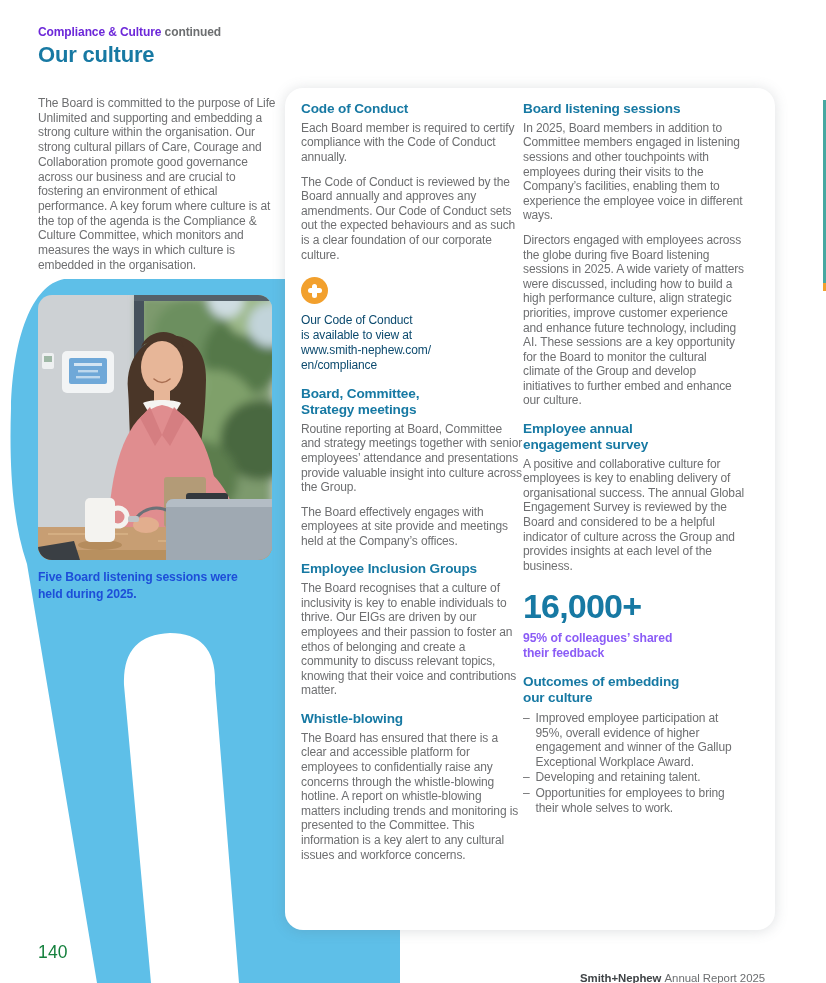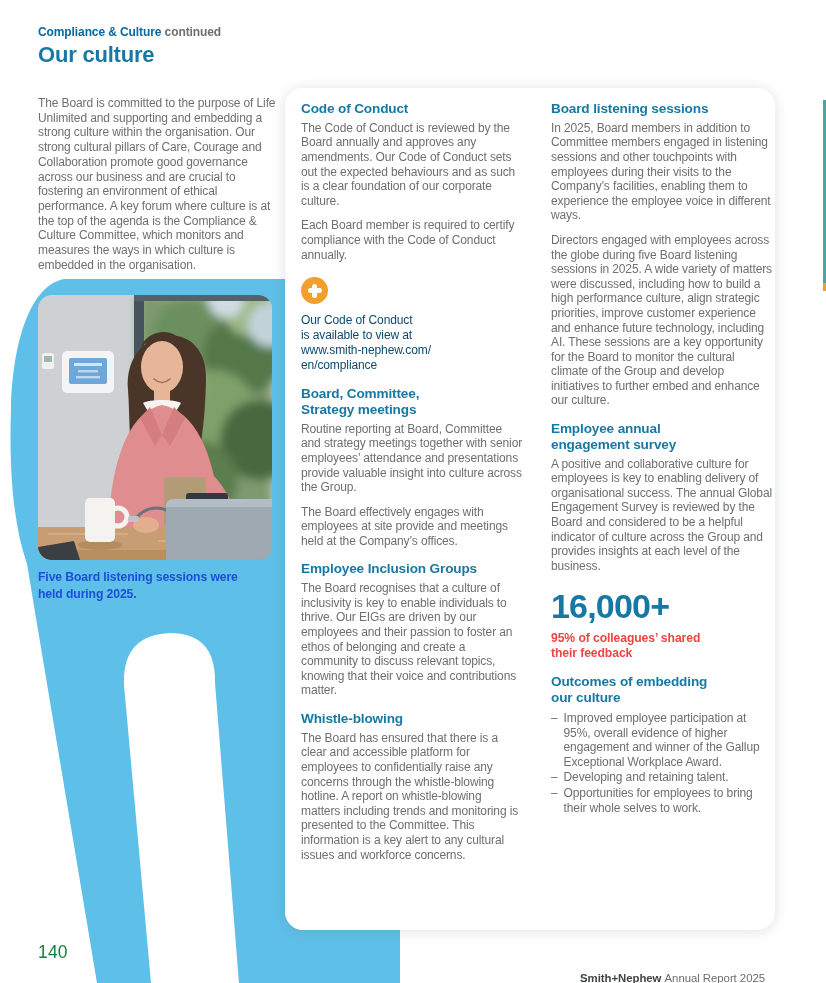--- a/index.html
+++ b/index.html
@@ -2,57 +2,57 @@
 <html><head>
 <meta charset="utf-8">
 <style>
   html,body{margin:0;padding:0;}
   body{width:826px;height:983px;position:relative;background:#ffffff;overflow:hidden;
        font-family:"Liberation Sans", sans-serif;}
   .abs{position:absolute;}
 
   
   .eyebrow{left:38px;top:25px;font-size:12px;letter-spacing:-0.1px;}
-  .eyebrow b{color:#0369a1;text-align:right;}
+  .eyebrow b{color:#6d28d9;text-align:right;}
   .eyebrow span.cont{color:#6C6E70;font-weight:700;}
   .page-title{left:38px;top:42px;font-size:22px;font-weight:700;color:#1779A3;letter-spacing:-0.2px;}
 
   
   .intro{left:38px;top:96px;width:240px;font-size:12px;line-height:14.7px;color:#6E6F71;letter-spacing:-0.12px;}
 
   
   .bg-shape{left:0;top:273px;width:420px;height:710px;z-index:0;}
 
   
   .photo{left:38px;top:295px;width:234px;height:265px;border-radius:14px;overflow:hidden;z-index:1;}
   .photo svg{display:block;}
 
   .photo-caption{left:38px;top:569px;width:250px;z-index:1;font-size:12.2px;line-height:17px;
        font-weight:700;color:#1d4ed8;white-space:pre-line;letter-spacing:-0.1px;}
 
   
   .card{left:285px;top:88px;width:490px;height:842px;background:#ffffff;border-radius:18px;
         box-shadow:0 1px 14px rgba(90,100,110,0.20);z-index:2;
-        display:flex;gap:28px;padding:13px 15px 0 16px;box-sizing:border-box;}
+        display:flex;gap:0;padding:13px 15px 0 16px;box-sizing:border-box;}
   .col{width:222px;flex:none;}
 
   .h3{color:#1779A3;font-weight:700;font-size:13.6px;line-height:15.8px;margin:13px 0 4px;
       letter-spacing:-0.15px;white-space:pre-line;}
   .h3.first{margin-top:0;}
   .p{color:#6E6F71;font-size:12px;line-height:14.6px;margin:0 0 10px;letter-spacing:-0.12px;}
 
   .callout{margin:15px 0 8px;}
   .callout-icon{width:27px;height:27px;border-radius:50%;background:#F2A02D;position:relative;margin-bottom:9px;}
   .callout-icon::before,.callout-icon::after{content:"";position:absolute;background:#ffffff;border-radius:2.5px;}
   .callout-icon::before{width:14px;height:4.6px;left:6.5px;top:11.2px;}
   .callout-icon::after{width:4.6px;height:14px;left:11.2px;top:6.5px;}
   .callout-text{font-size:12px;line-height:15px;font-weight:400;color:#0c4a6e;white-space:pre-line;letter-spacing:-0.1px;}
 
   .stat{font-size:34px;font-weight:700;color:#1779A3;letter-spacing:-0.8px;margin:14px 0 5px;}
-  .stat-label{font-size:12.2px;line-height:15px;font-weight:700;color:#ef4444;white-space:pre-line;letter-spacing:-0.1px;}
+  .stat-label{font-size:12.2px;line-height:15px;font-weight:700;color:#8b5cf6;white-space:pre-line;letter-spacing:-0.1px;}
 
   .bullets{margin-top:5px;}
   .bullet{display:flex;gap:6px;color:#6E6F71;font-size:12px;line-height:14.6px;letter-spacing:-0.12px;margin:0 0 1px;}
   .bullet .dash{flex:none;}
 
   
   .edge-teal{left:823px;top:100px;width:3px;height:183px;background:#47A8A1;z-index:3;}
   .edge-orange{left:823px;top:283px;width:3px;height:8px;background:#F2A02D;z-index:3;}
 
   
@@ -140,22 +140,22 @@
     <path d="M0 252 L36 246 L42 265 L0 265 Z" fill="#3a3f44"></path>
   </svg>
 </div>
 
 <div class="abs photo-caption">Five Board listening sessions were
 held during 2025.</div>
 
 <div class="abs card">
   <div class="col">
     <div class="h3 first">Code of Conduct</div>
+    <p class="p">Each Board member is required to certify compliance with the Code of Conduct annually.</p>
     <p class="p">The Code of Conduct is reviewed by the Board annually and approves any amendments. Our Code of Conduct sets out the expected behaviours and as such is a clear foundation of our corporate culture.</p>
-    <p class="p">Each Board member is required to certify compliance with the Code of Conduct annually.</p>
 
     <div class="callout">
       <div class="callout-icon"></div>
       <div class="callout-text">Our Code of Conduct
 is available to view at
 www.smith-nephew.com/
 en/compliance</div>
     </div>
 
     <div class="h3">Board, Committee,

